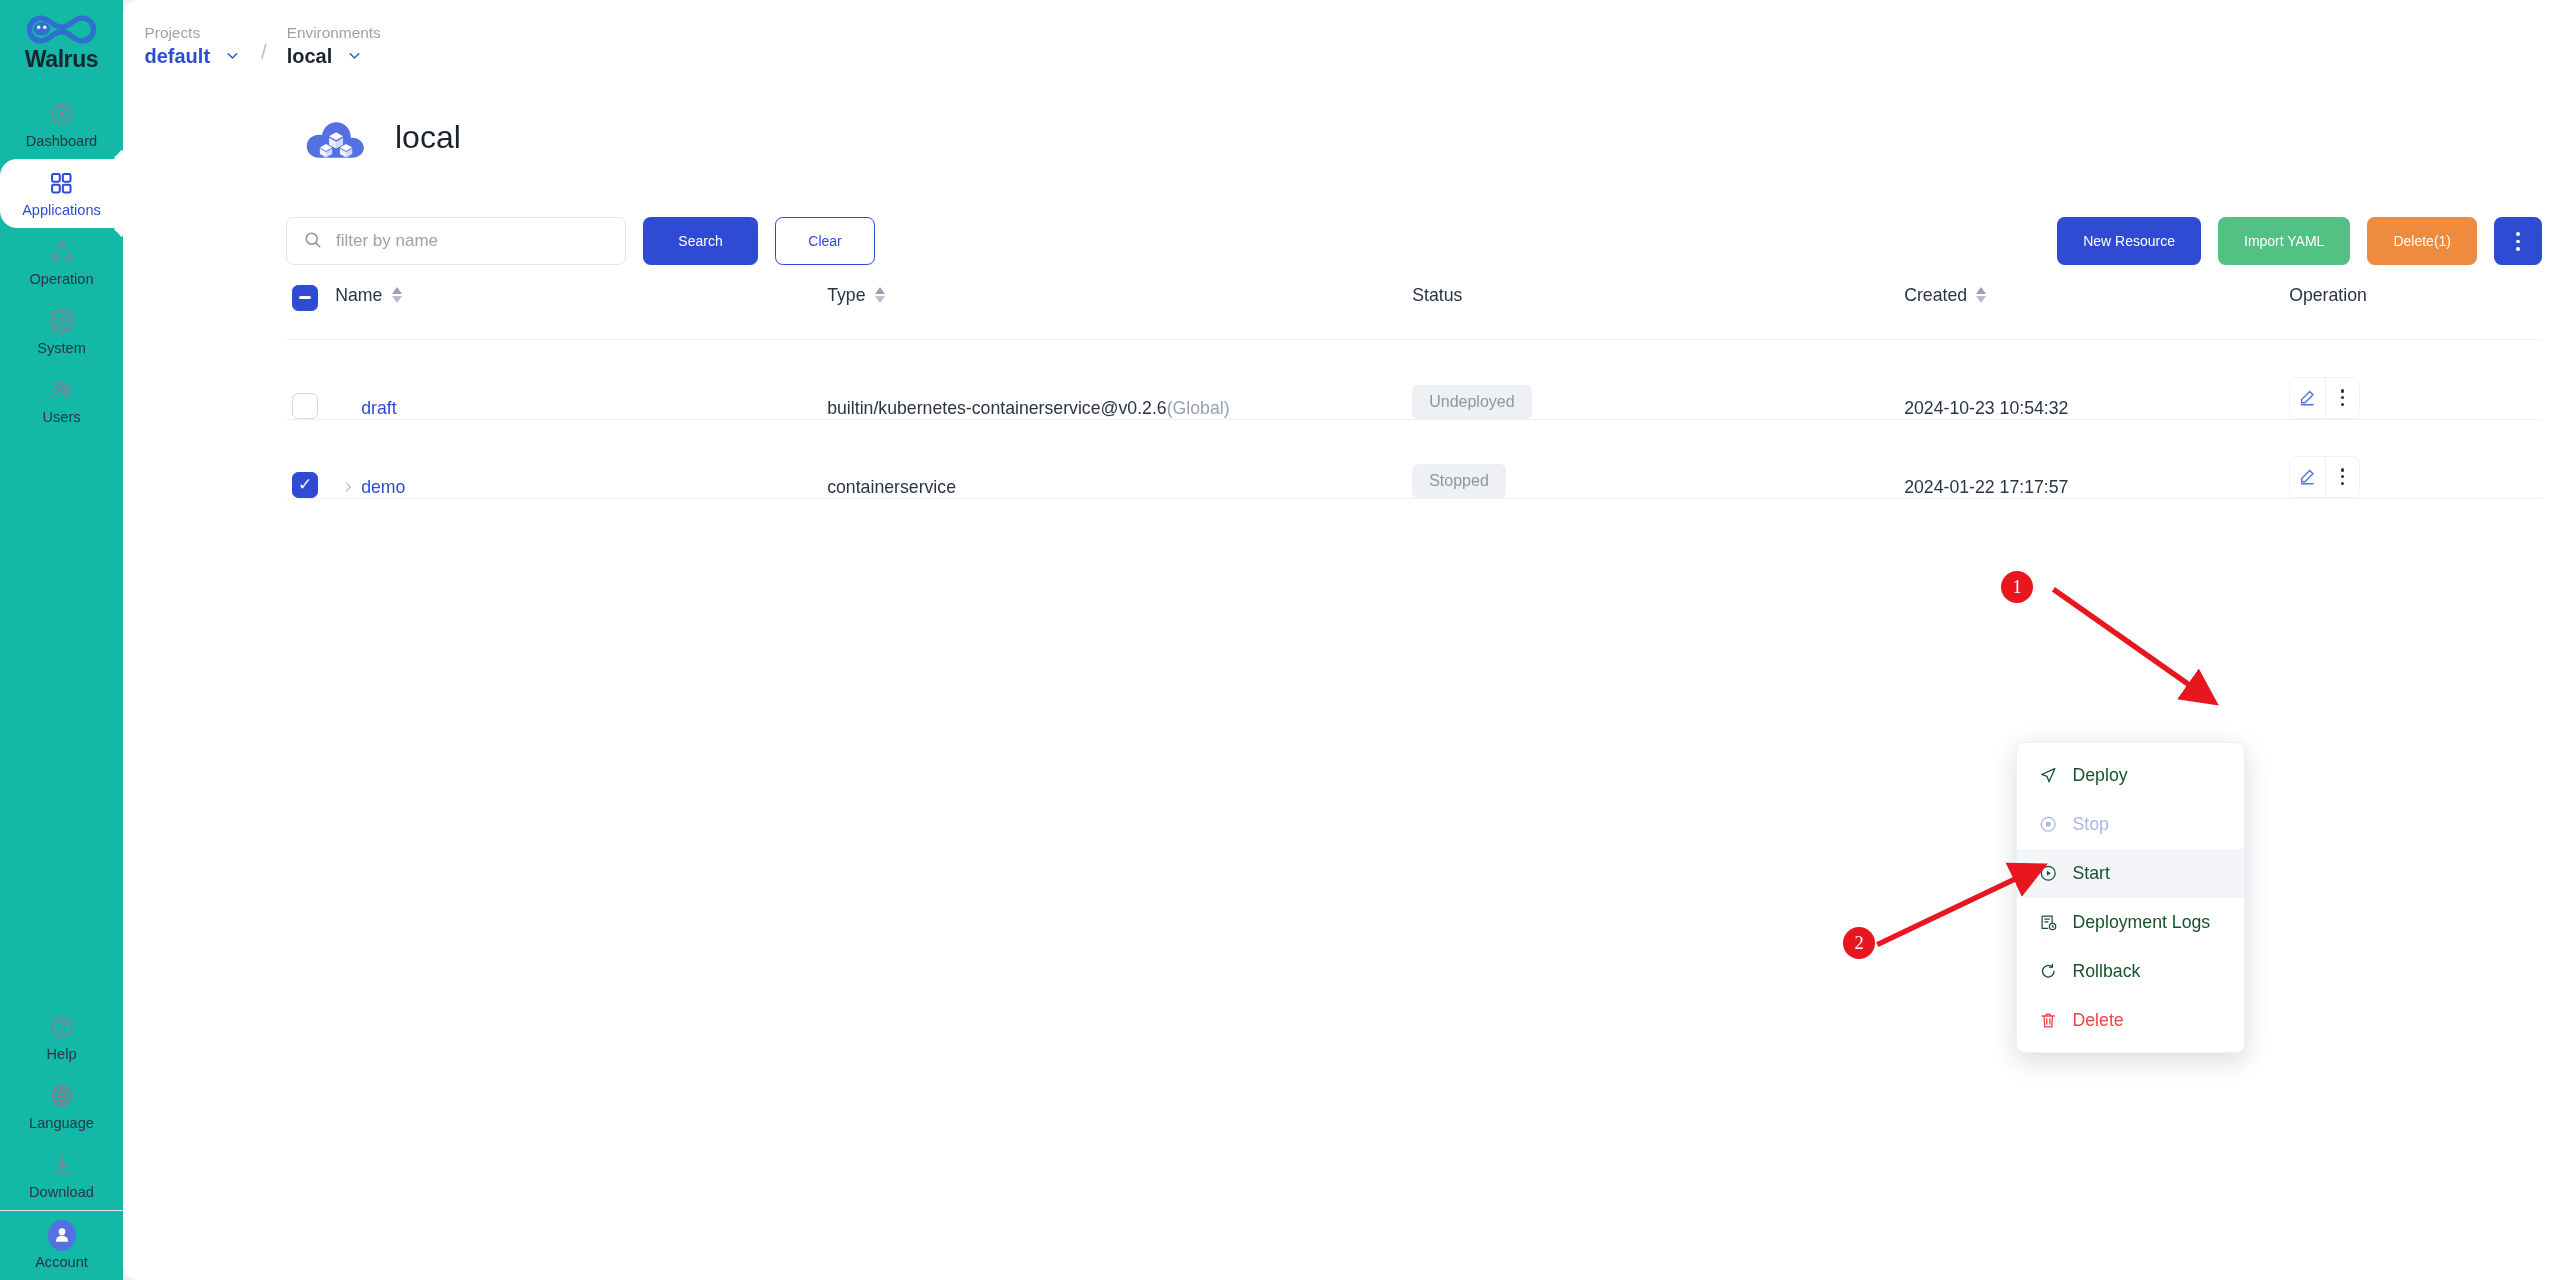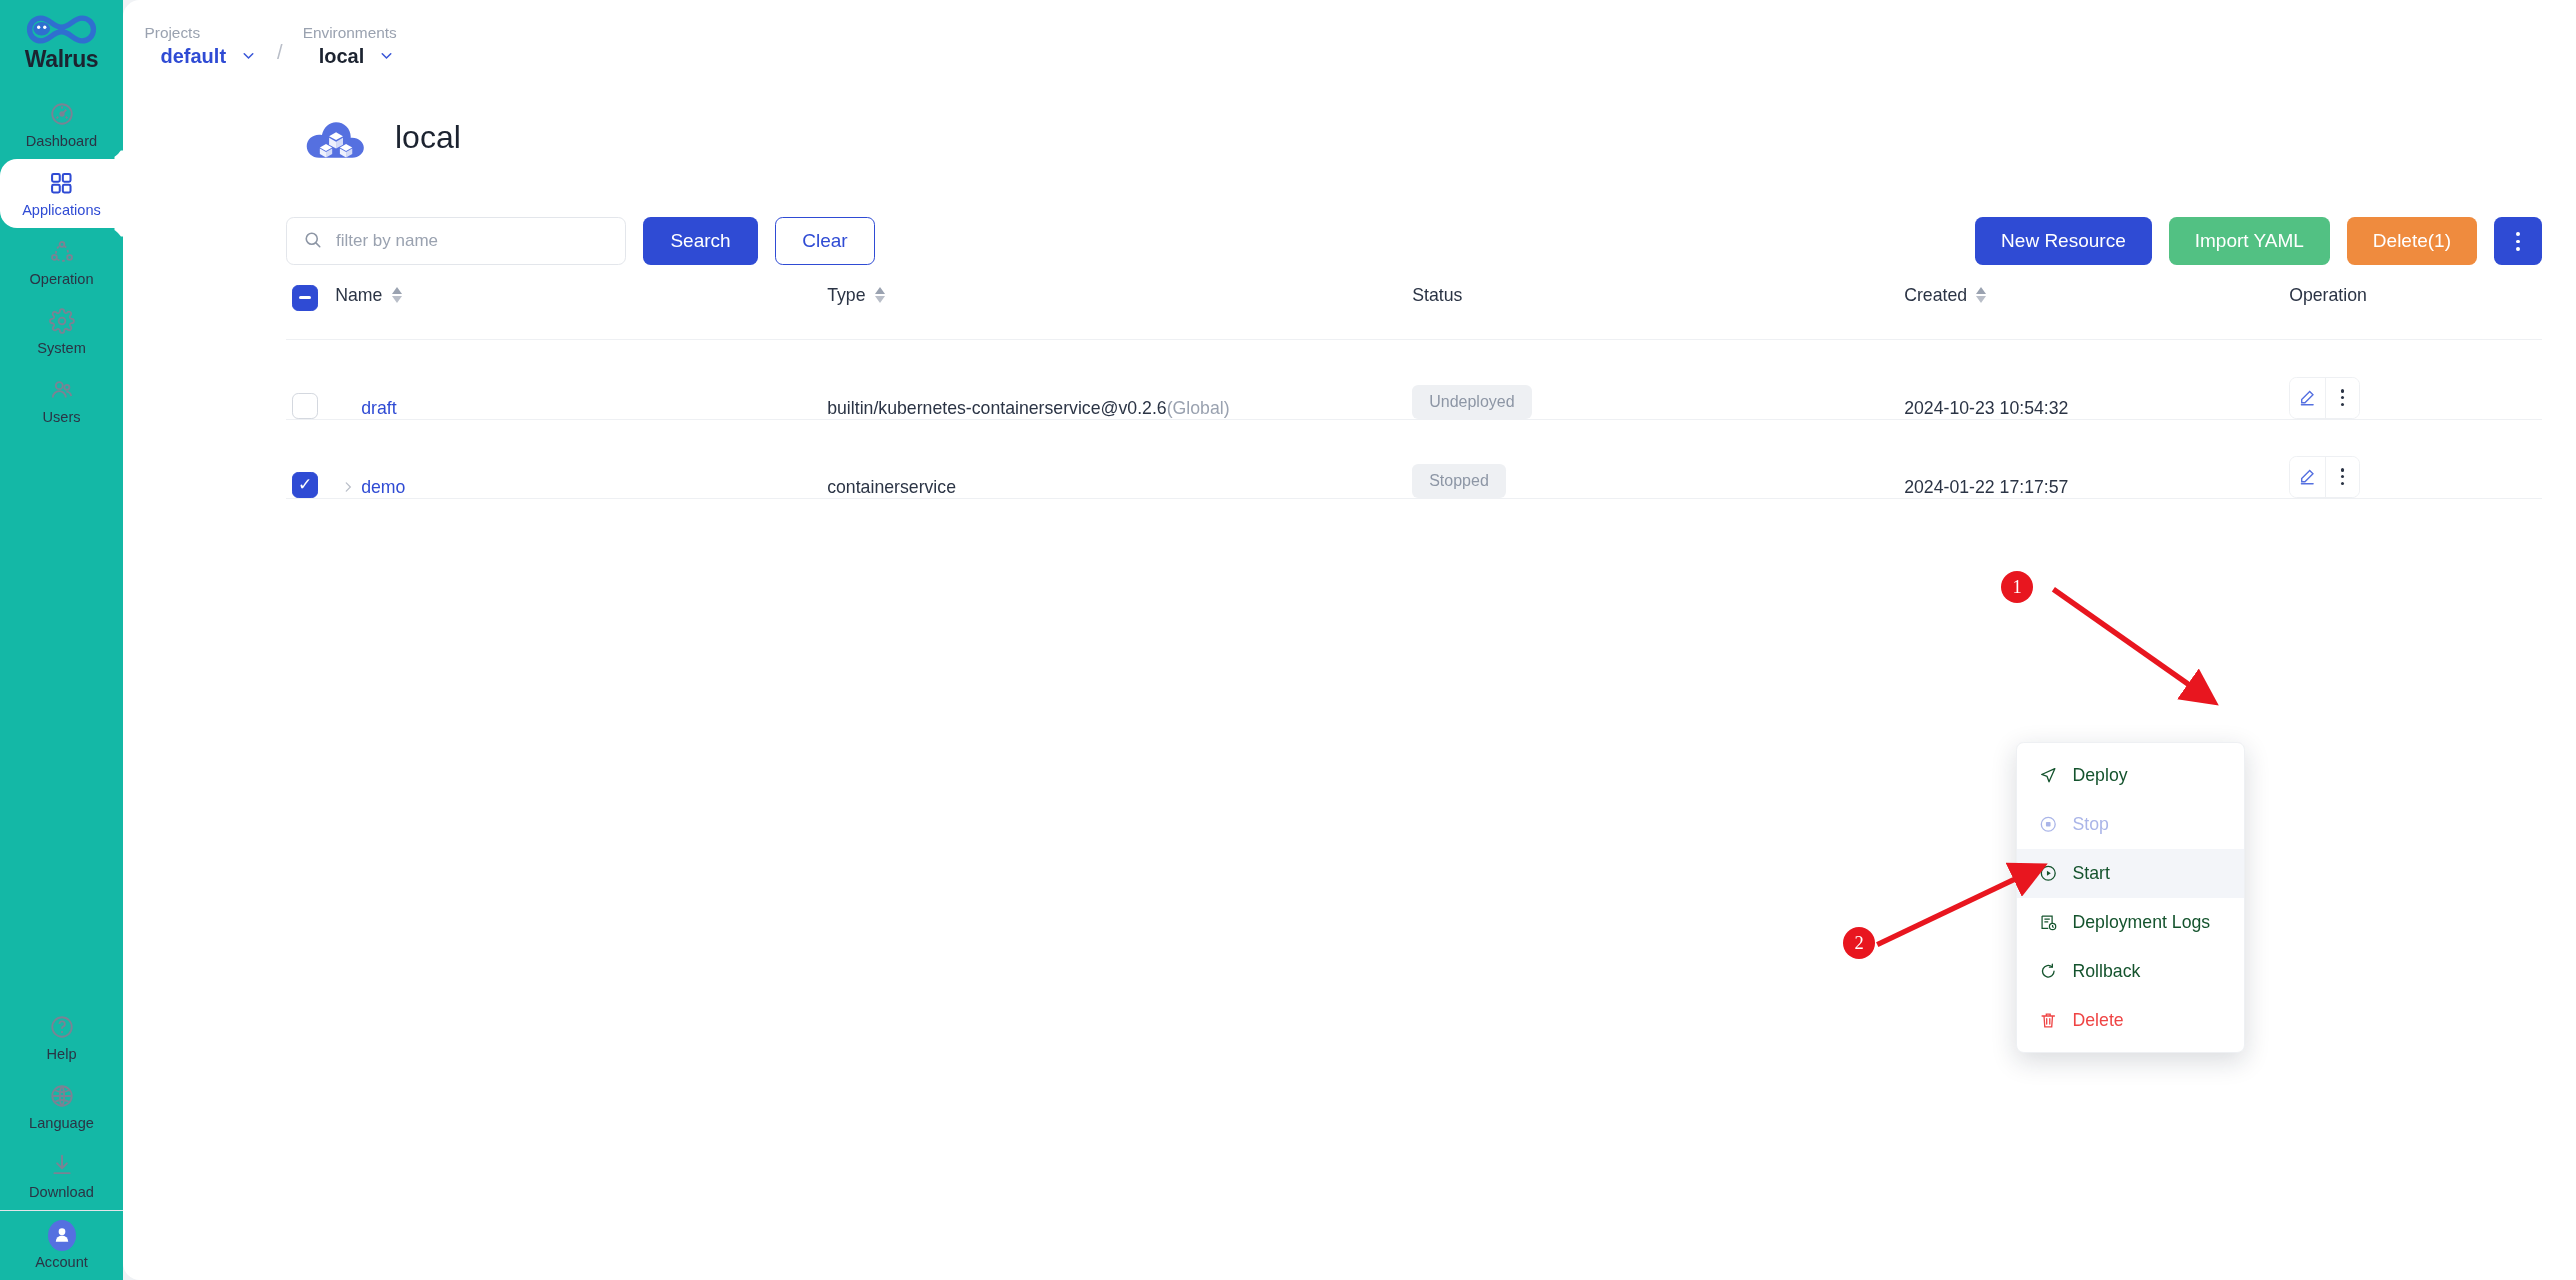--- a/index.html
+++ b/index.html
@@ -51,21 +51,21 @@
   
   .main {
     flex: 1 1 auto; background: #ffffff;
     border-radius: 17px 0 0 17px;
     position: relative; overflow: hidden;
     display: flex; flex-direction: column;
   }
   .topbar { height: 92px; display: flex; align-items: center; padding-left: 21.5px; gap: 0; flex: 0 0 92px; }
   .crumb-group { display: flex; flex-direction: column; gap: 1.5px; }
   .crumb-label { font-size: 15.4px; color: #9aa2b0; line-height: 1.2; }
-  .crumb-row { display: flex; align-items: center; gap: 14px; margin-left: 16px; }
+  .crumb-row { display: flex; align-items: center; gap: 14px; }
   .crumb-val { font-size: 20px; font-weight: bold; line-height: 1.2; }
   .crumb-val.blue { color: #2f4bd4; }
   .crumb-val.dark { color: #1c2330; }
   .chev { color: #3a57d8; display:flex; align-items:center;}
   .crumb-sep { font-size: 20px; color: #b9bec8; margin: 12.3px 20px 0 20px; }
 
   .page-head { display: flex; align-items: center; gap: 28px; padding-left: 179px; height: 100px; flex: 0 0 100px; margin-top: -4.6px;}
   .env-icon { width: 65px; height: 65px; display:flex; align-items:center; justify-content:center; }
   .page-title { font-size: 32px; color: #1c2330; font-weight: normal; }
 
@@ -84,21 +84,21 @@
   
   .toolbar { display:flex; align-items:center; padding: 23px 34px 0 163px; height: 85px; flex: 0 0 85px; }
   .search-wrap { position: relative; width: 340px; }
   .search-input {
     width: 340px; height: 48px; border: 1.2px solid #e3e6eb; border-radius: 7.7px;
     padding-left: 49px; font-size: 17px; color:#2b3445; outline:none;
     font-family: "Liberation Sans", sans-serif; background:#fff;
   }
   .search-input::placeholder { color: #9aa2b0; }
   .search-ico { position:absolute; left:17px; top:13px; color:#8d96a5; }
-  .btn { border:none; cursor:pointer; font-size:19px; border-radius:7.7px; height:48px; font-family:"Liberation Sans", sans-serif; }
+  .btn { border:none; cursor:pointer; font-size:14px; border-radius:7.7px; height:48px; font-family:"Liberation Sans", sans-serif; }
   .btn-search { background:#2f4bd4; color:#fff; width:115px; margin-left:17px; }
   .btn-clear { background:#fff; color:#2f4bd4; width:100px; margin-left:17px; border:1.2px solid #2f4bd4; }
   .tb-right { margin-left:auto; display:flex; align-items:center; gap: 17px; }
   .btn-new { background:#2f4bd4; color:#fff; padding: 0 26px; }
   .btn-import { background:#52c183; color:#fff; padding: 0 26px; }
   .btn-delete { background:#ef8b3e; color:#fff; padding: 0 26px; }
   .btn-more { background:#2f4bd4; color:#fff; width:48px; display:flex; align-items:center; justify-content:center; }
   .dots-v { display:flex; flex-direction:column; gap:3.8px; align-items:center; }
   .dots-v i { width:3.8px; height:3.8px; border-radius:50%; background:#fff; display:block; }
 

